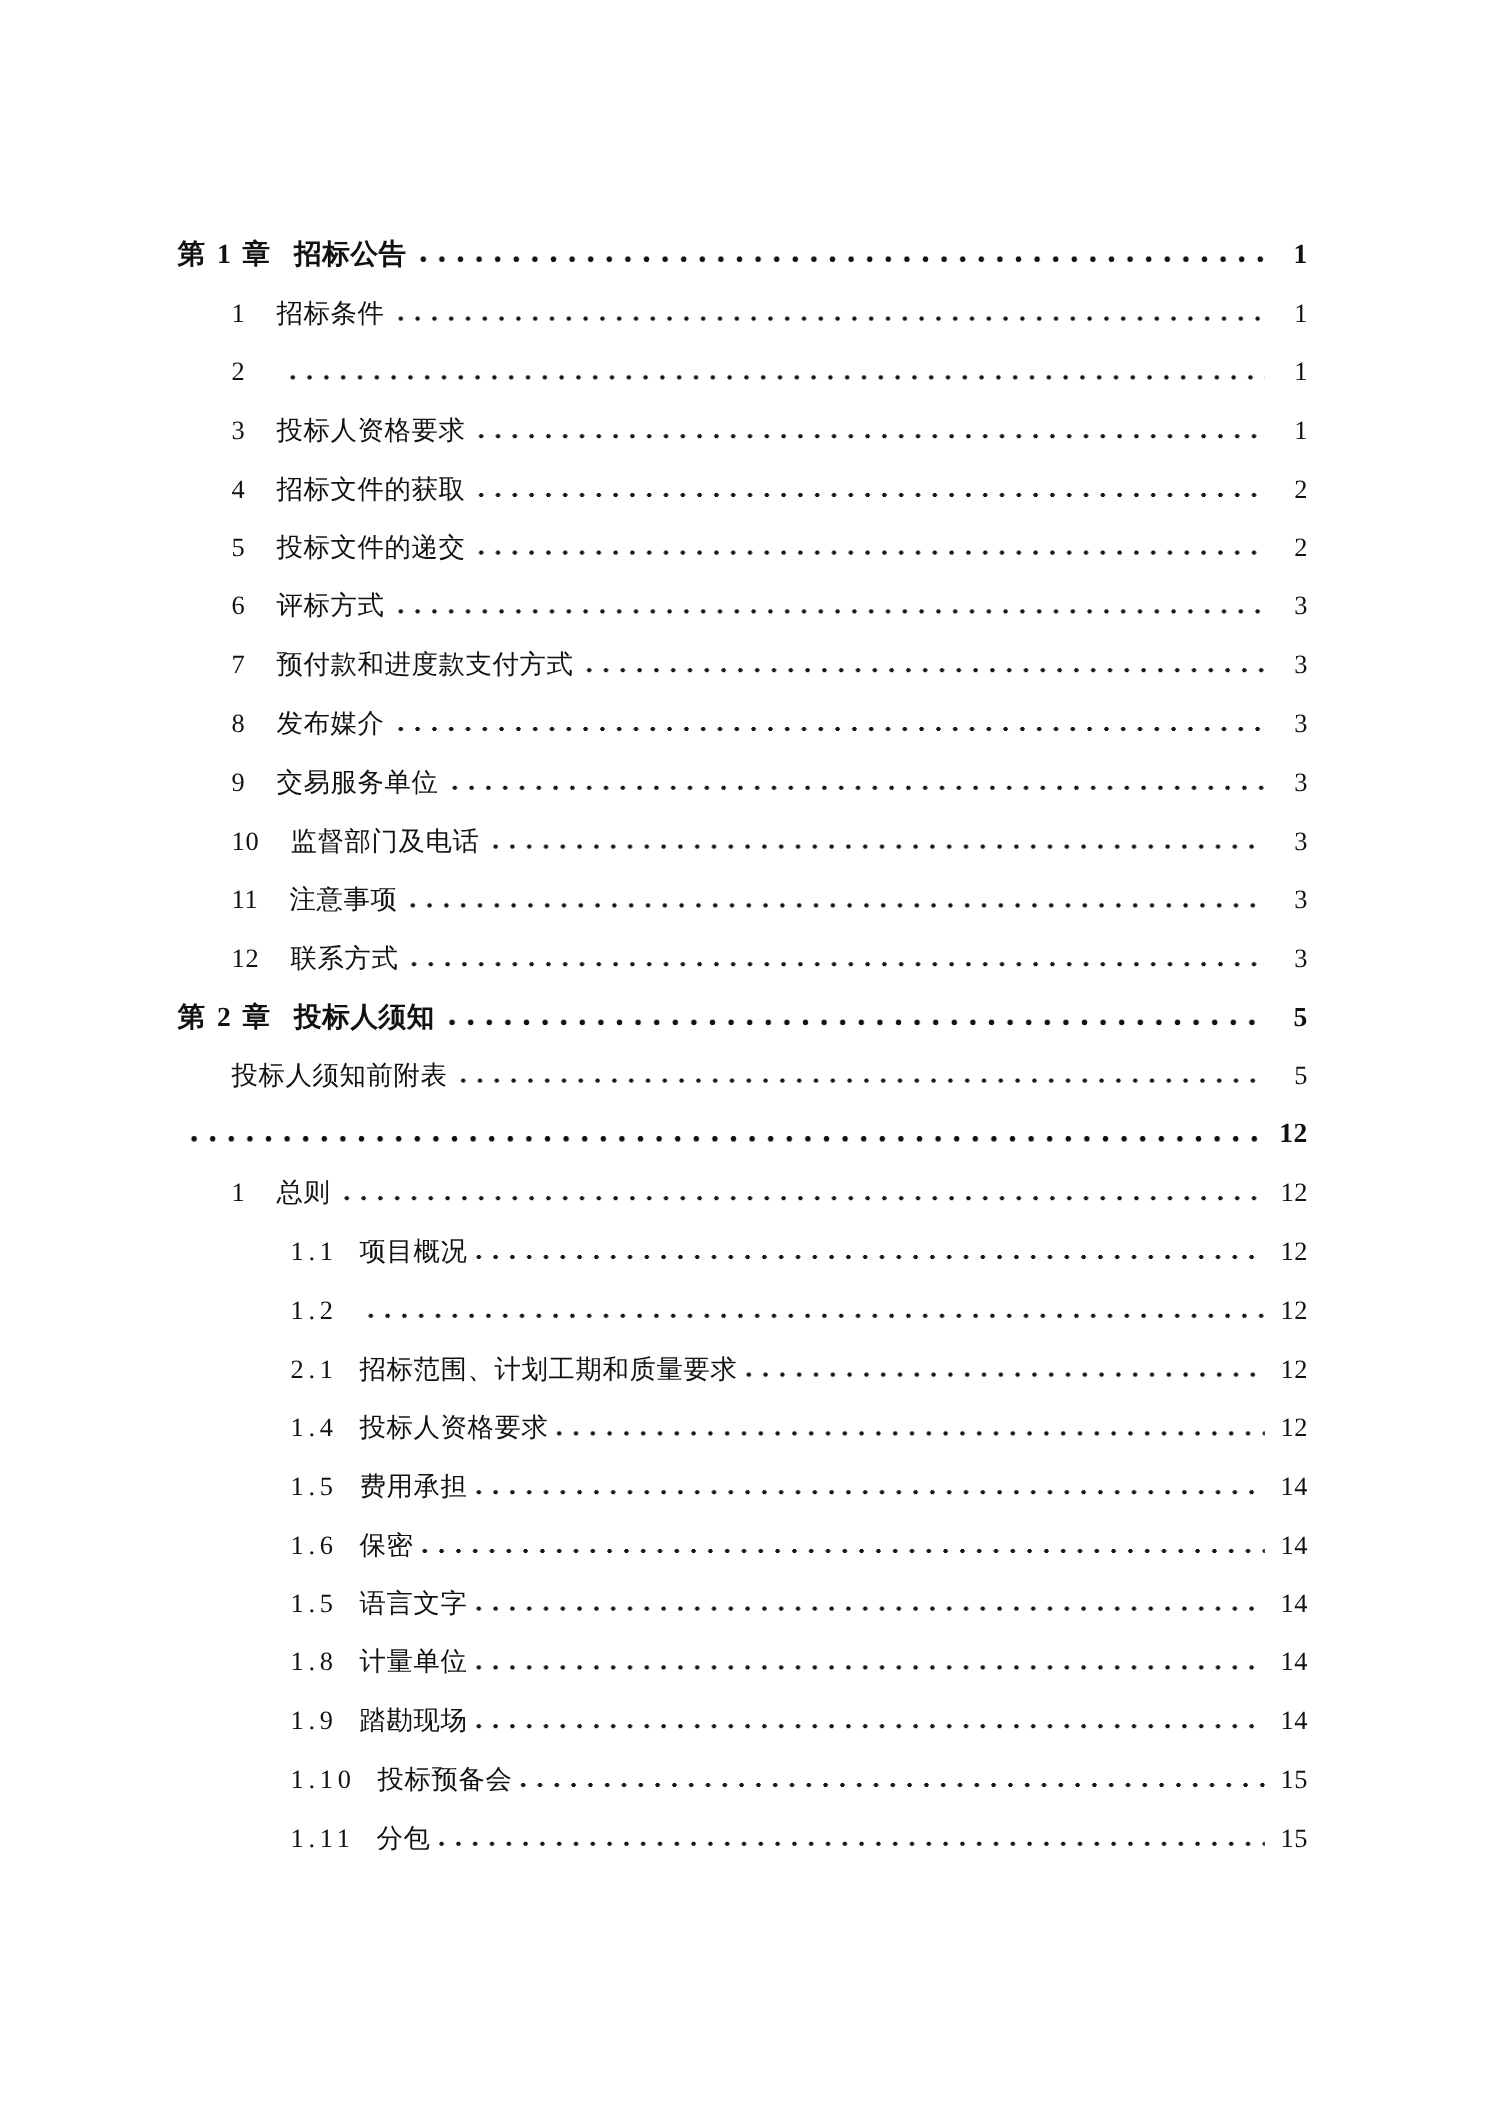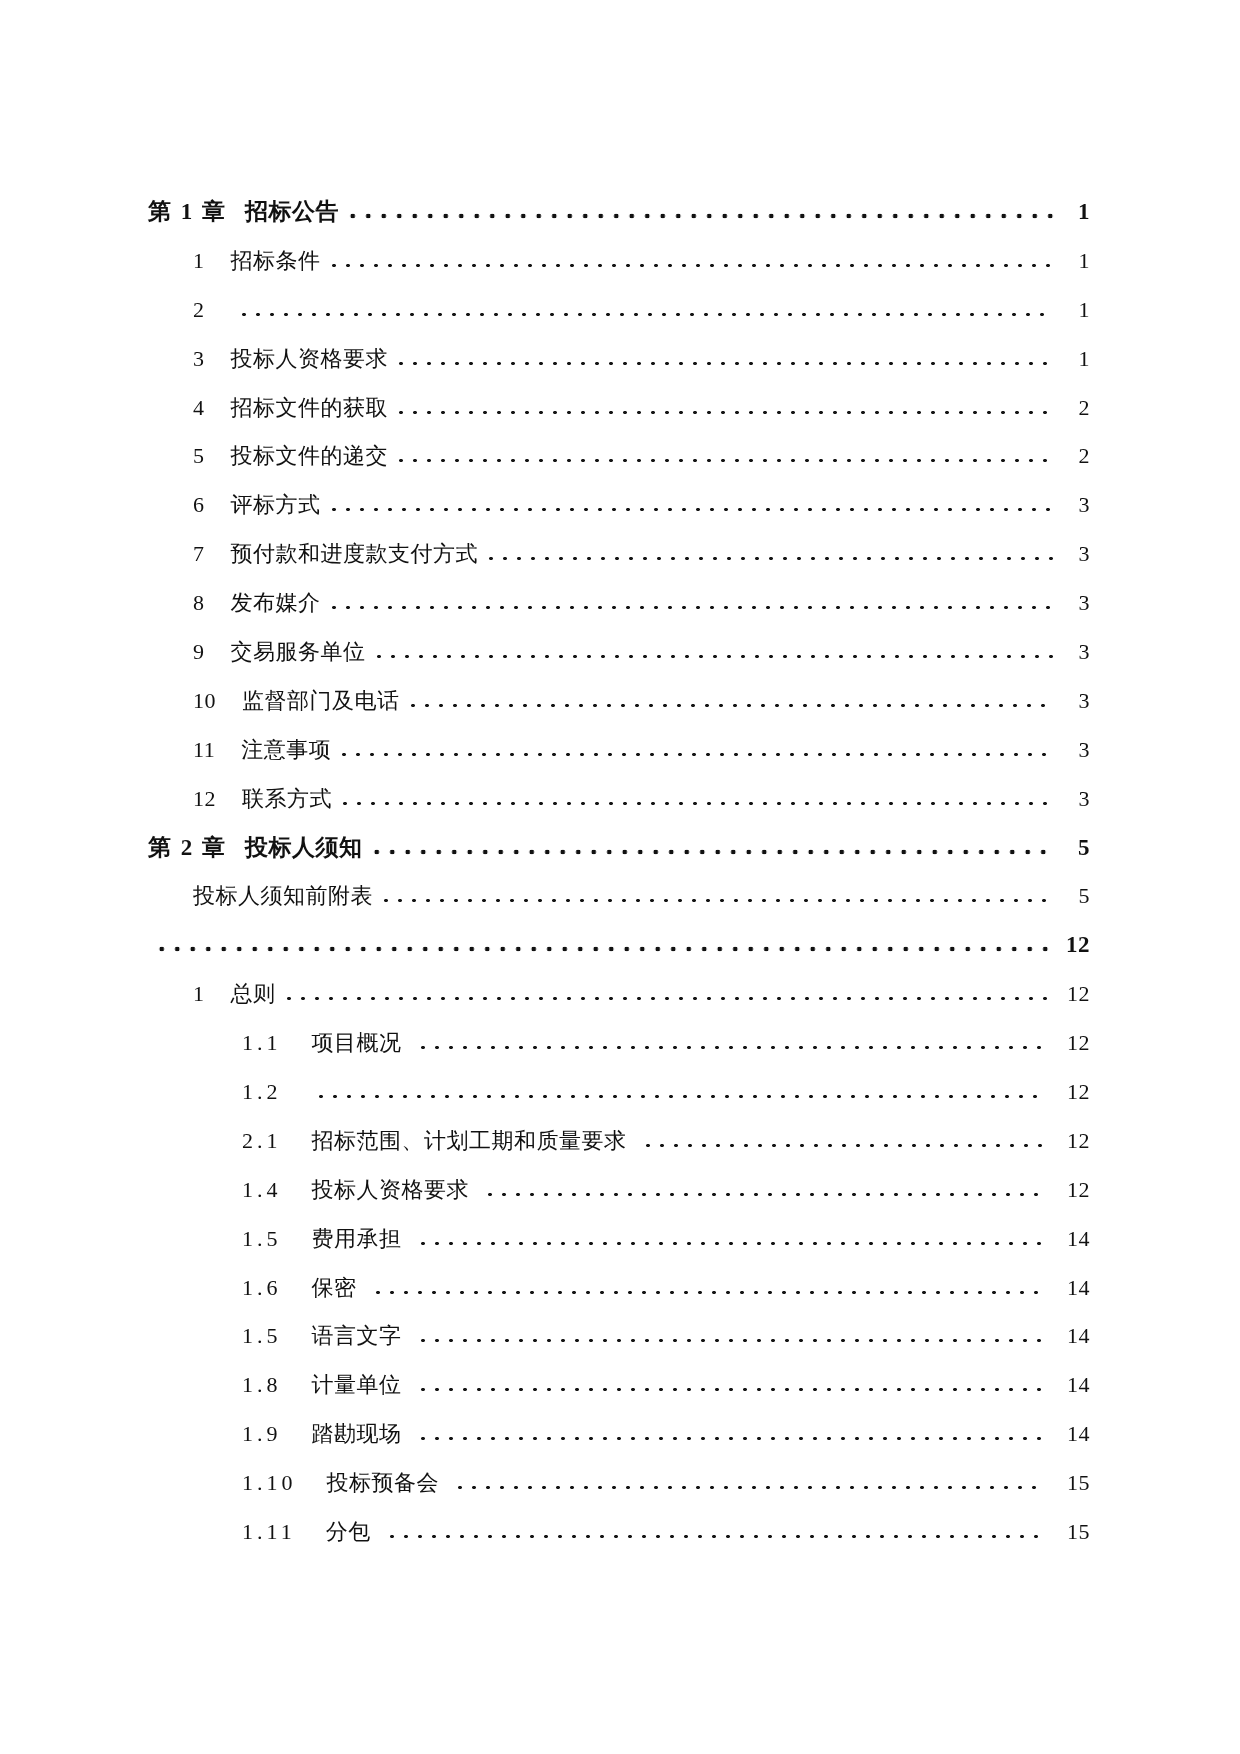--- a/index.html
+++ b/index.html
@@ -58,21 +58,20 @@
   .row.item .num {
     margin-right: 26px;
   }
   
   .row.plain {
     padding-left: 45px;
   }
   
   .row.subitem {
     padding-left: 94px;
-    gap: 12px;
   }
   .row.subitem .num {
     margin-right: 18px;
     letter-spacing: 4px;
   }
   
   .leader {
     flex: 1 1 auto;
     align-self: baseline;
     height: 5px;

